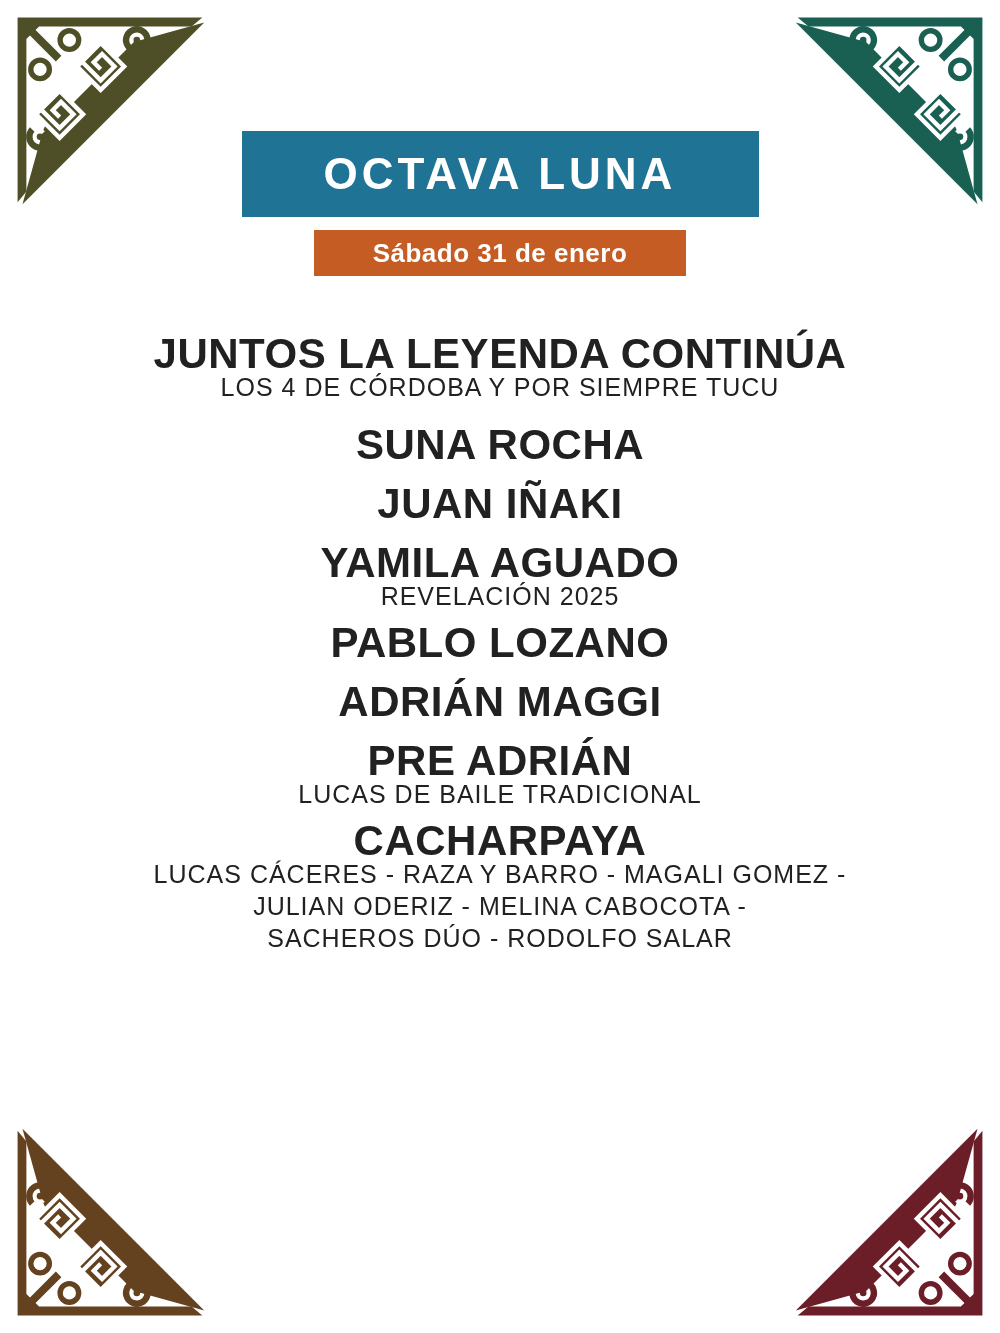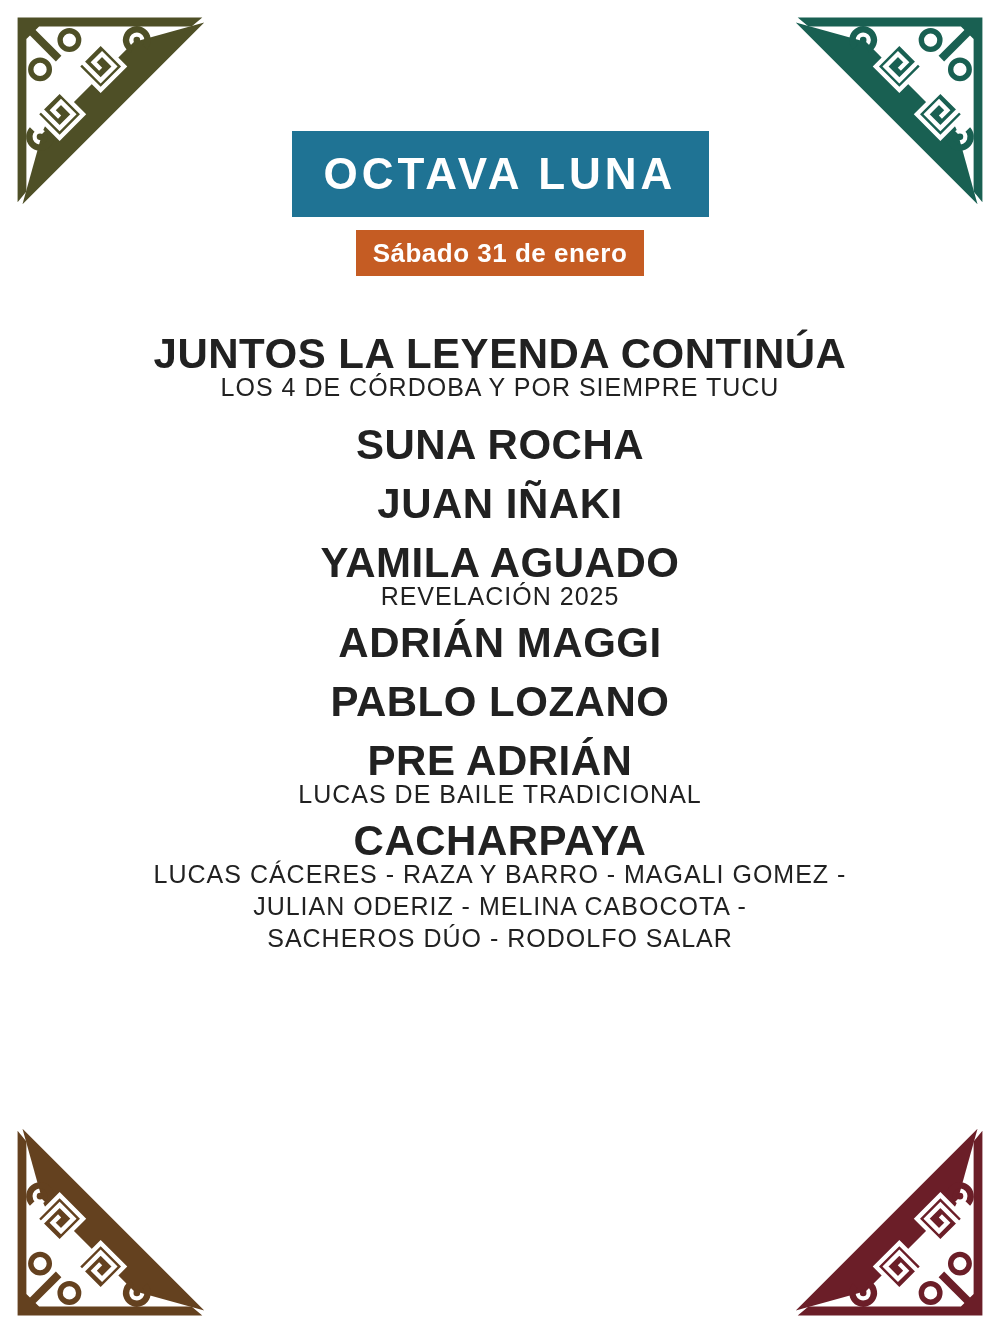--- a/index.html
+++ b/index.html
@@ -17,27 +17,27 @@
   .corner{position:absolute;width:215px;height:215px;pointer-events:none;}
   .corner svg{width:100%;height:100%;display:block;}
   .corner.tl{left:0;top:0;color:var(--corner-top-left);}
   .corner.tr{right:0;top:0;color:var(--corner-top-right);transform:scaleX(-1);}
   .corner.bl{left:0;bottom:0;color:var(--corner-bottom-left);transform:scaleY(-1);}
   .corner.br{right:0;bottom:0;color:var(--corner-bottom-right);transform:scale(-1,-1);}
 
   
   .banner{display:flex;align-items:center;justify-content:center;color:var(--banner-text,#fff);}
   .banner-title{
-    width:417px;height:86px;
+    width:517px;height:86px;
     margin:131px auto 13px auto;
     background:var(--banner-teal);
     font-size:44px;font-weight:800;letter-spacing:4px;
   }
   .banner-date{
-    width:288px;height:46px;
+    width:372px;height:46px;
     margin:0 auto;
     background:var(--banner-orange);
     font-size:26px;font-weight:700;letter-spacing:0.5px;
   }
 
   
   .lineup{margin-top:62px;text-align:center;color:var(--text,#212121);}
   .act{margin-bottom:27px;text-align:center;}
   .act.has-sub{margin-bottom:15px;}
   .act.has-sub:first-child{margin-bottom:26px;}
@@ -125,24 +125,24 @@
       <div class="act-name">SUNA ROCHA</div>
     </div>
     <div class="act">
       <div class="act-name">JUAN IÑAKI</div>
     </div>
     <div class="act has-sub">
       <div class="act-name">YAMILA AGUADO</div>
       <div class="act-sub">REVELACIÓN 2025</div>
     </div>
     <div class="act">
-      <div class="act-name">ADRIÁN MAGGI</div>
+      <div class="act-name">PABLO LOZANO</div>
     </div>
     <div class="act">
-      <div class="act-name">PABLO LOZANO</div>
+      <div class="act-name">ADRIÁN MAGGI</div>
     </div>
     <div class="act has-sub">
       <div class="act-name">PRE ADRIÁN</div>
       <div class="act-sub">LUCAS DE BAILE TRADICIONAL</div>
     </div>
     <div class="act has-sub">
       <div class="act-name">CACHARPAYA</div>
       <div class="act-sub">LUCAS CÁCERES - RAZA Y BARRO - MAGALI GOMEZ -
 JULIAN ODERIZ - MELINA CABOCOTA -
 SACHEROS DÚO - RODOLFO SALAR</div>

